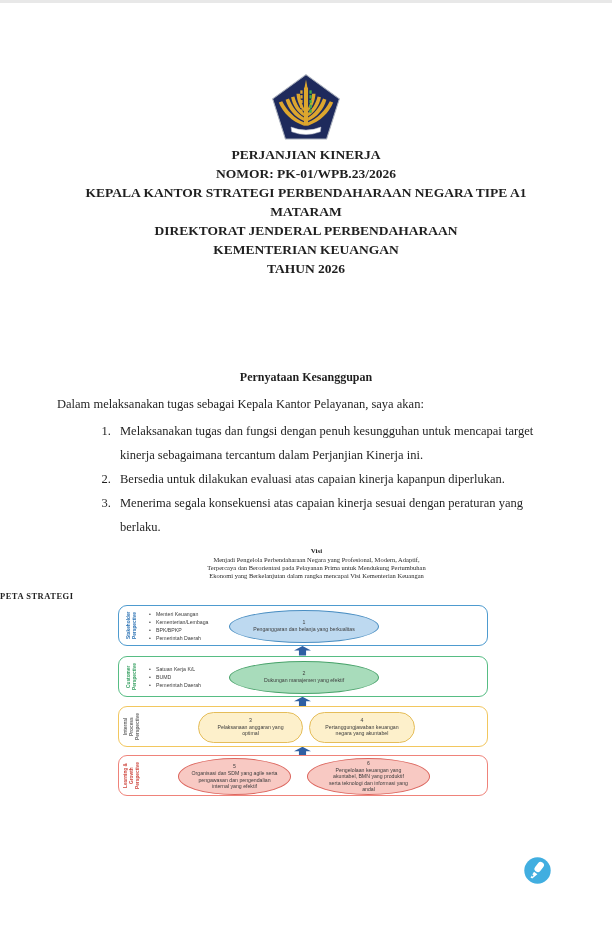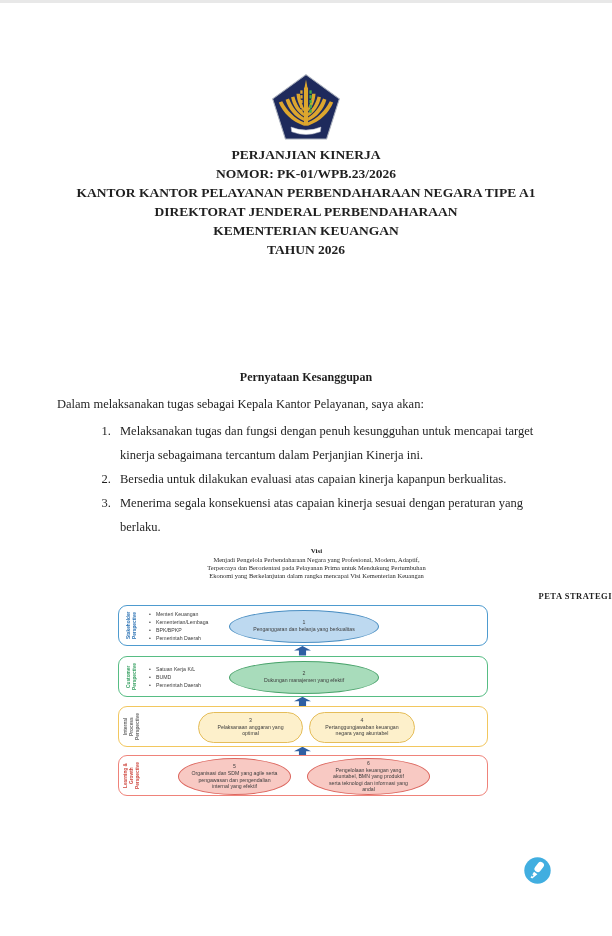--- a/index.html
+++ b/index.html
@@ -27,21 +27,21 @@
     font-size:12.5px; line-height:20px;
   }
   .stmt-body ol { margin:5px 0 0 0; padding-left:57px; }
   .stmt-body li { line-height:24px; padding-left:6px; max-width:452px; }
   
   .visi-block { position:absolute; top:543px; left:0; right:0; text-align:center;padding-left:21px; }
   .visi-heading { font-weight:700; font-size:7px; line-height:10px; }
   .visi-line { font-size:6.5px; line-height:8px; color:#2a2a2a; }
   
   .peta-title {
-    position:absolute; top:588px; left:0; right:0; text-align:right;
+    position:absolute; top:588px; left:0; right:0; text-align:left;
     font-weight:700; font-size:8.5px; letter-spacing:.5px;
   }
   .band {
     position:absolute; left:118px; width:370px; height:41px;
     border-radius:9px; background:#fff;
     font-family:"Liberation Sans", sans-serif;
   }
   .band-1 { top:602px; border:1.3px solid #4e9bcf; }
   .band-2 { top:653px; border:1.3px solid #57bd84; }
   .band-3 { top:703px; border:1.3px solid #f2c75f; }
@@ -127,32 +127,33 @@
           <rect x="41.6" y="45" width="3.4" height="5"></rect>
         <rect x="41.6" y="52" width="3.4" height="5"></rect>
       </g>
       <path d="M28 78 Q50 87 72 78 L71 85 Q50 93 29 85 Z" fill="#ffffff" stroke="#b9bdc9" stroke-width="0.8"></path>
     </svg>
   </div>
 
   <div class="title-block">
     <div>PERJANJIAN KINERJA</div>
     <div>NOMOR: PK-01/WPB.23/2026</div>
-    <div>KANTOR KANTOR PELAYANAN PERBENDAHARAAN NEGARA TIPE A1</div>
+    <div>KEPALA KANTOR STRATEGI PERBENDAHARAAN NEGARA TIPE A1</div>
+    <div>MATARAM</div>
     <div>DIREKTORAT JENDERAL PERBENDAHARAAN</div>
     <div>KEMENTERIAN KEUANGAN</div>
     <div>TAHUN 2026</div>
   </div>
 
   <div class="stmt-heading">Pernyataan Kesanggupan</div>
   <div class="stmt-body">
     <div>Dalam melaksanakan tugas sebagai Kepala Kantor Pelayanan, saya akan:</div>
     <ol>
       <li>Melaksanakan tugas dan fungsi dengan penuh kesungguhan untuk mencapai target kinerja sebagaimana tercantum dalam Perjanjian Kinerja ini.</li>
-      <li>Bersedia untuk dilakukan evaluasi atas capaian kinerja kapanpun berkualitas.</li>
+      <li>Bersedia untuk dilakukan evaluasi atas capaian kinerja kapanpun diperlukan.</li>
       <li>Menerima segala konsekuensi atas capaian kinerja sesuai dengan peraturan yang berlaku.</li>
     </ol>
   </div>
 
   <div class="visi-block">
     <div class="visi-heading">Visi</div>
     <div class="visi-line">Menjadi Pengelola Perbendaharaan Negara yang Profesional, Modern, Adaptif,</div>
     <div class="visi-line">Terpercaya dan Berorientasi pada Pelayanan Prima untuk Mendukung Pertumbuhan</div>
     <div class="visi-line">Ekonomi yang Berkelanjutan dalam rangka mencapai Visi Kementerian Keuangan</div>
   </div>

